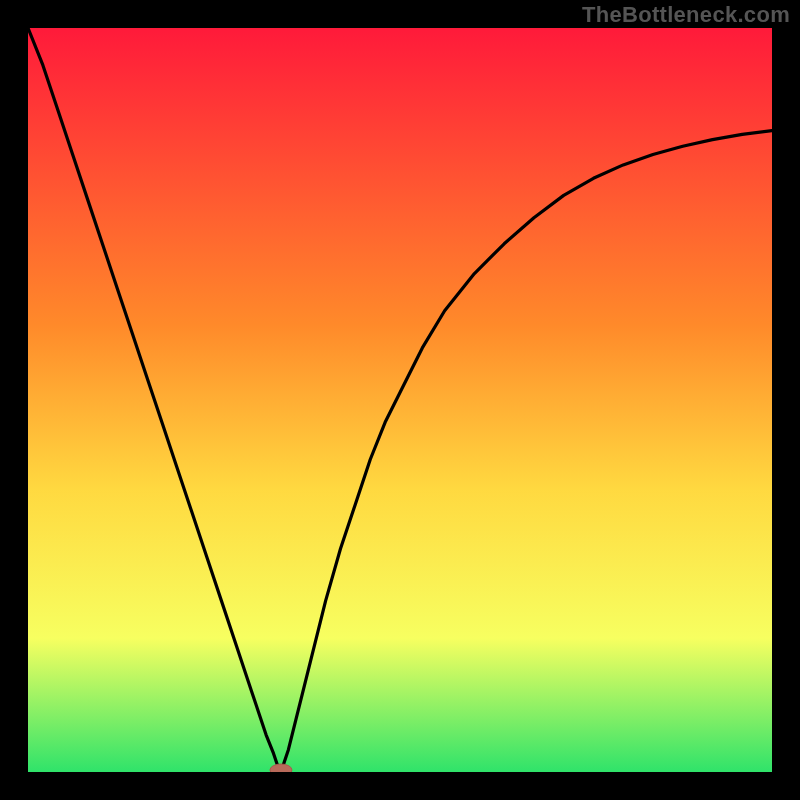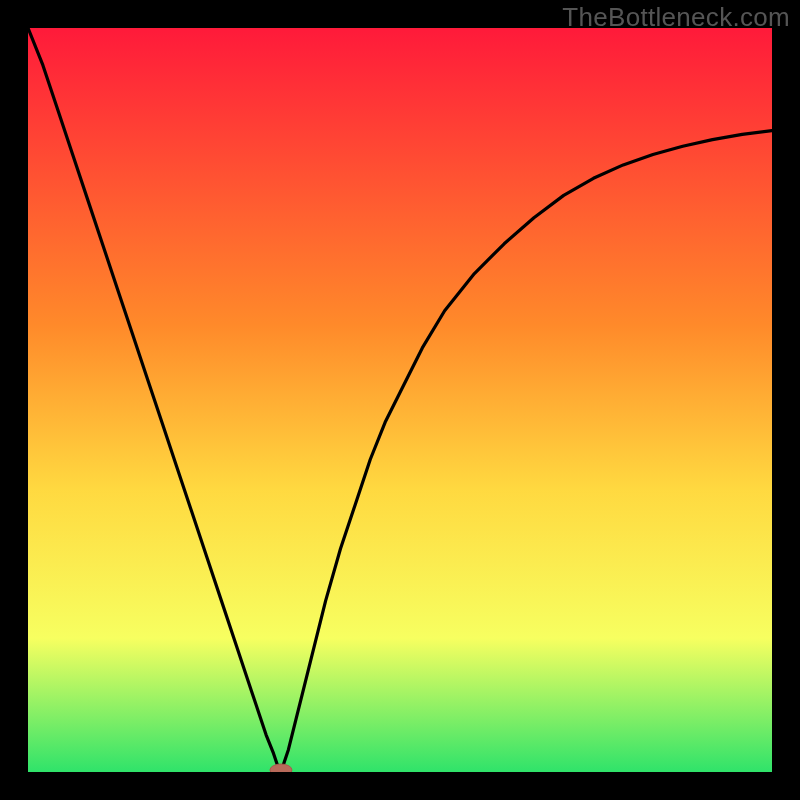--- a/index.html
+++ b/index.html
@@ -15,22 +15,22 @@
     position: relative;
     width: 800px;
     height: 800px;
     background: #000;
   }
   .watermark {
     position: absolute;
     top: 2px;
     right: 10px;
     color: #555;
-    font-size: 26px;
-    font-weight: 400;
+    font-size: 22px;
+    font-weight: 700;
     z-index: 10;
     letter-spacing: 0.3px;
   }
   .plot-area {
     position: absolute;
     left: 28px;
     top: 28px;
     width: 744px;
     height: 744px;
   }

